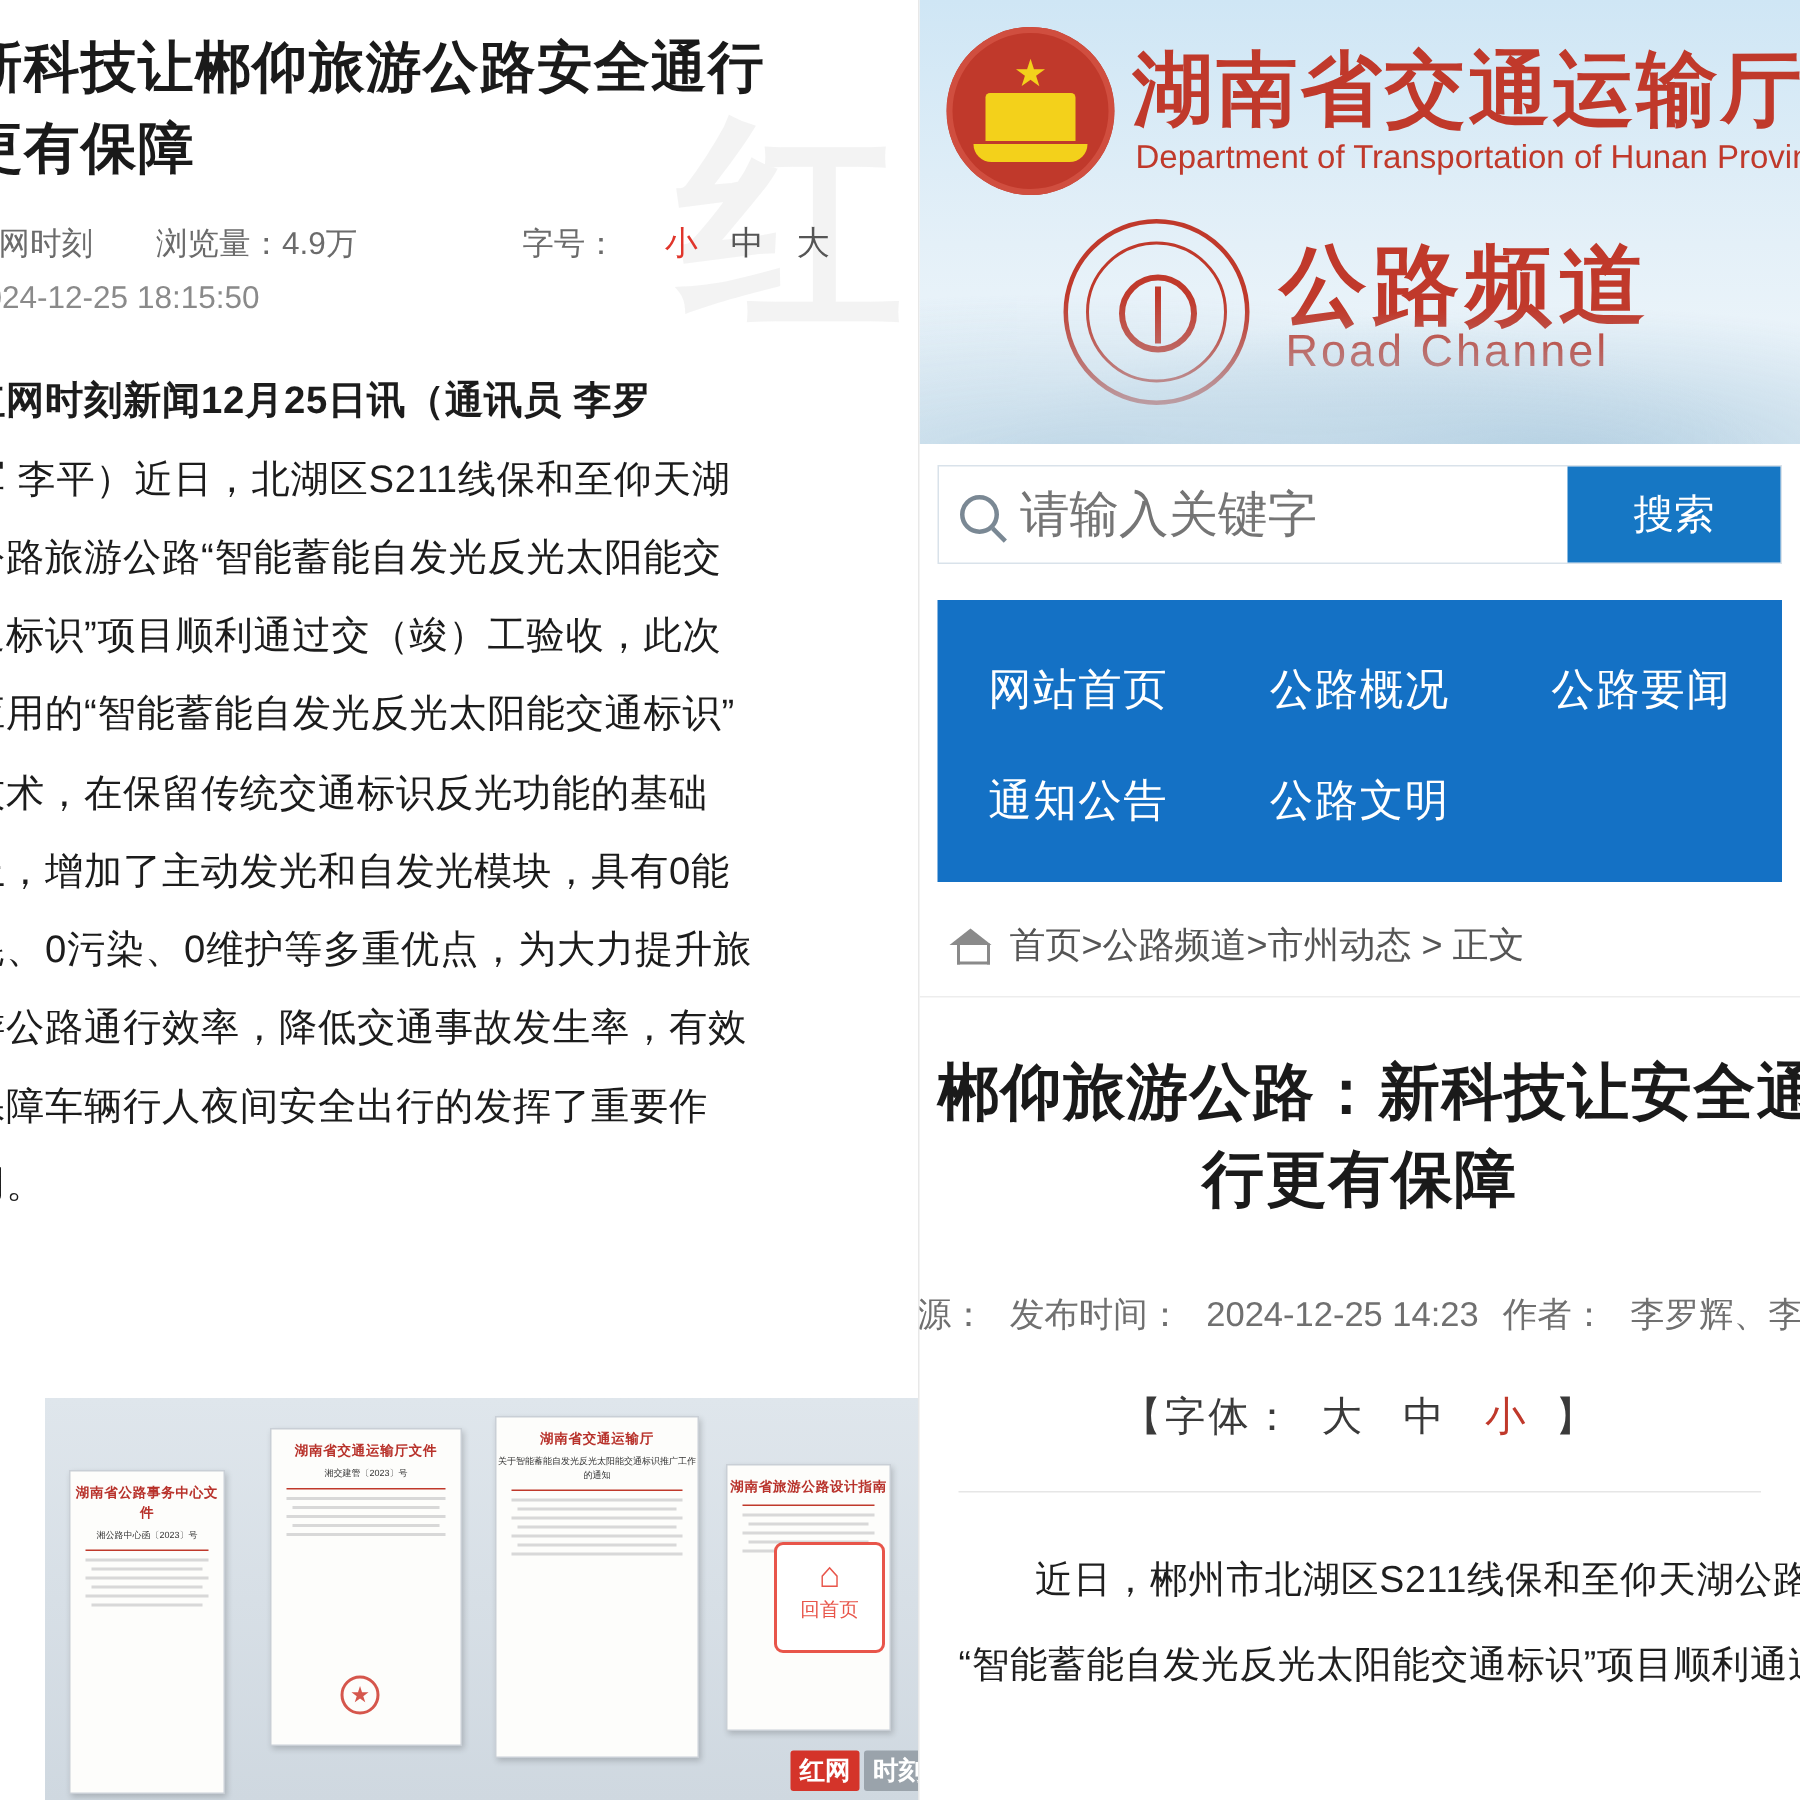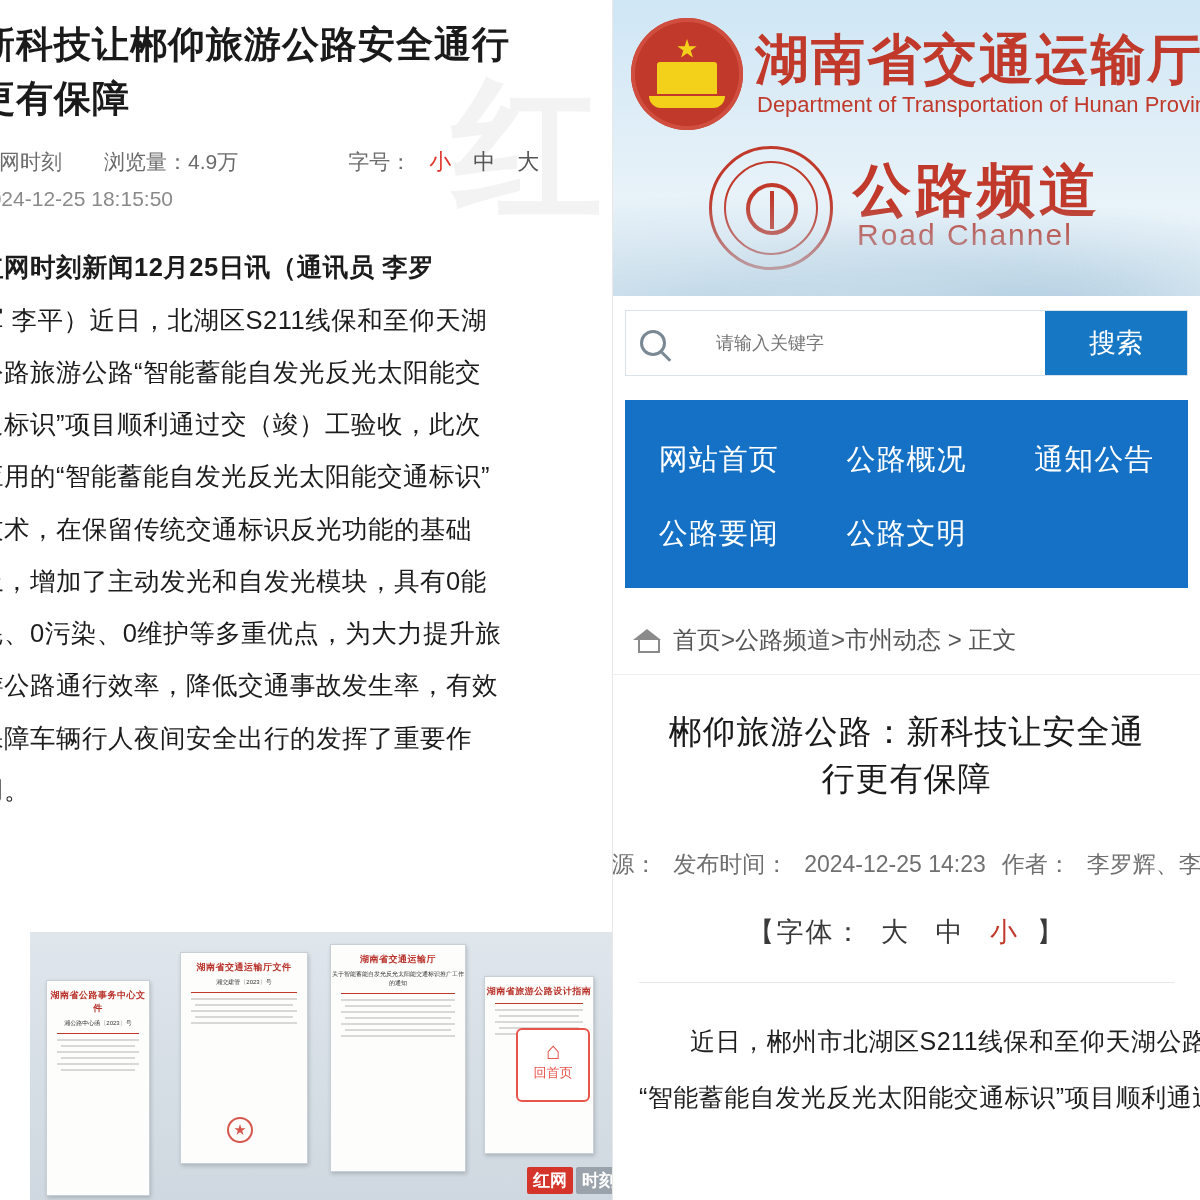--- a/index.html
+++ b/index.html
@@ -44,21 +44,21 @@
 
   .meta-row {
     display: flex;
     align-items: center;
     padding: 22px 16px 0 16px;
     font-size: 21px;
     color: #6b6b6b;
   }
   .meta-source { margin-right: 42px; }
   .meta-views { margin-right: 110px; }
-  .fontsize-label { color: #6b6b6b; margin-right: 18px; }
+  .fontsize-label { color: #6b6b6b; margin-right: 32px; }
   .fs-opt { margin-right: 22px; font-size: 22px; color: #555; }
   .fs-opt.active { color: #e0352b; }
   .meta-date {
     padding: 10px 16px 0 16px;
     font-size: 21px;
     color: #8a8a8a;
   }
 
   .watermark {
     position: absolute;
@@ -293,25 +293,24 @@
   .search-icon:after {
     content: "";
     position: absolute;
     right: -9px; bottom: -5px;
     width: 12px; height: 3px;
     background: #7a8894;
     transform: rotate(45deg);
   }
   .search-input {
     border: none; outline: none;
-    font-size: 18px;
+    font-size: 33px;
     color: #8b8b8b;
     width: 100%;
     font-family: "Liberation Sans", sans-serif;
-    margin-left: 36px;
   }
   .search-btn {
     width: 142px;
     background: #1677c4;
     color: #fff;
     font-size: 27px;
     display: flex;
     align-items: center;
     justify-content: center;
     border: none;
@@ -330,21 +329,21 @@
     color: #fff;
     font-size: 29px;
     text-align: center;
     padding: 14px 0;
     letter-spacing: 1px;
   }
   .crumb {
     display: flex;
     align-items: center;
     gap: 12px;
-    padding: 36px 16px 18px 20px;
+    padding: 26px 16px 18px 20px;
     font-size: 24px;
     color: #555;
     border-bottom: 1px solid #ededed;
   }
   .home-icon {
     width: 28px; height: 26px;
     position: relative;
     flex: none;
   }
   .home-icon:before {
@@ -357,22 +356,22 @@
   }
   .home-icon:after {
     content: "";
     position: absolute;
     left: 5px; top: 12px;
     width: 18px; height: 12px;
     border: 2px solid #8a8a8a;
     border-top: none;
   }
   .news-title {
-    font-size: 33px;
-    font-weight: normal;
+    font-size: 41px;
+    font-weight: bold;
     color: #1a1a1a;
     text-align: center;
     line-height: 1.42;
     padding: 34px 12px 0 12px;
     letter-spacing: 1px;
     white-space: nowrap;
   }
   .news-meta {
     display: flex;
     justify-content: center;
@@ -525,22 +524,22 @@
       <div class="search-field">
         <span class="search-icon"></span>
         <input class="search-input" type="text" placeholder="请输入关键字" style="">
       </div>
       <button class="search-btn">搜索</button>
     </div>
 
     <div class="nav-grid">
       <div class="nav-item">网站首页</div>
       <div class="nav-item">公路概况</div>
+      <div class="nav-item">公路要闻</div>
       <div class="nav-item">通知公告</div>
-      <div class="nav-item">公路要闻</div>
       <div class="nav-item">公路文明</div>
     </div>
 
     <div class="crumb">
       <span class="home-icon"></span>
       <span>首页&gt;公路频道&gt;市州动态 &gt; 正文</span>
     </div>
 
     <div class="news-title">
       <div>郴仰旅游公路：新科技让安全通</div>

